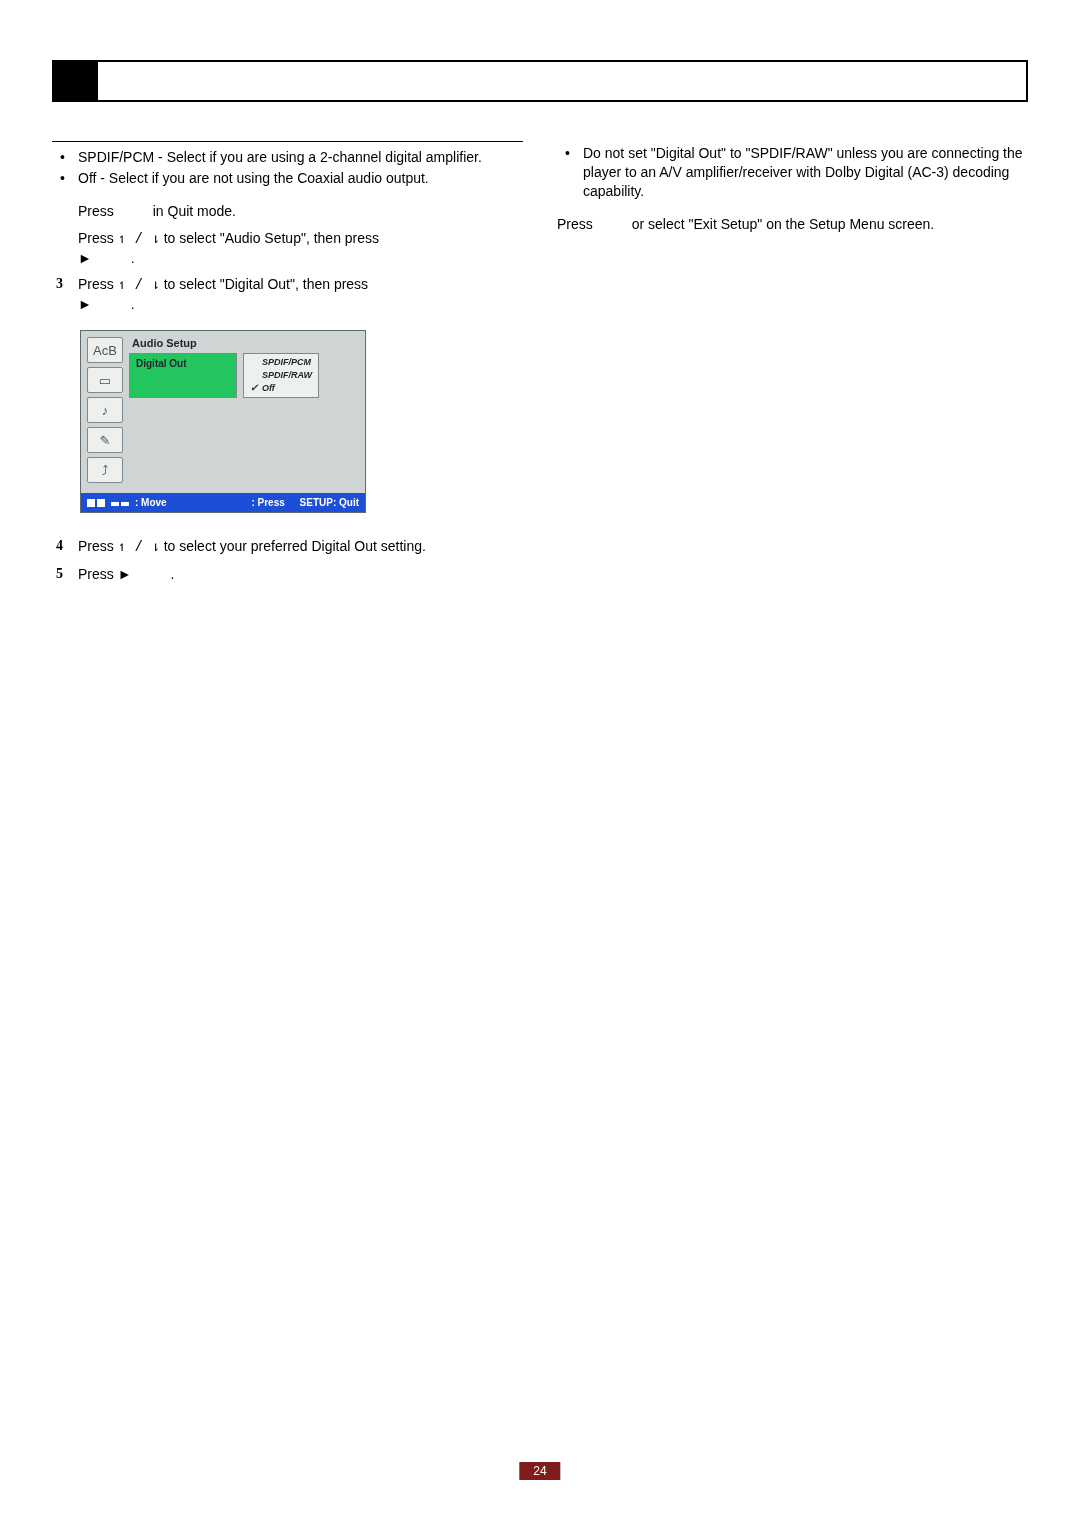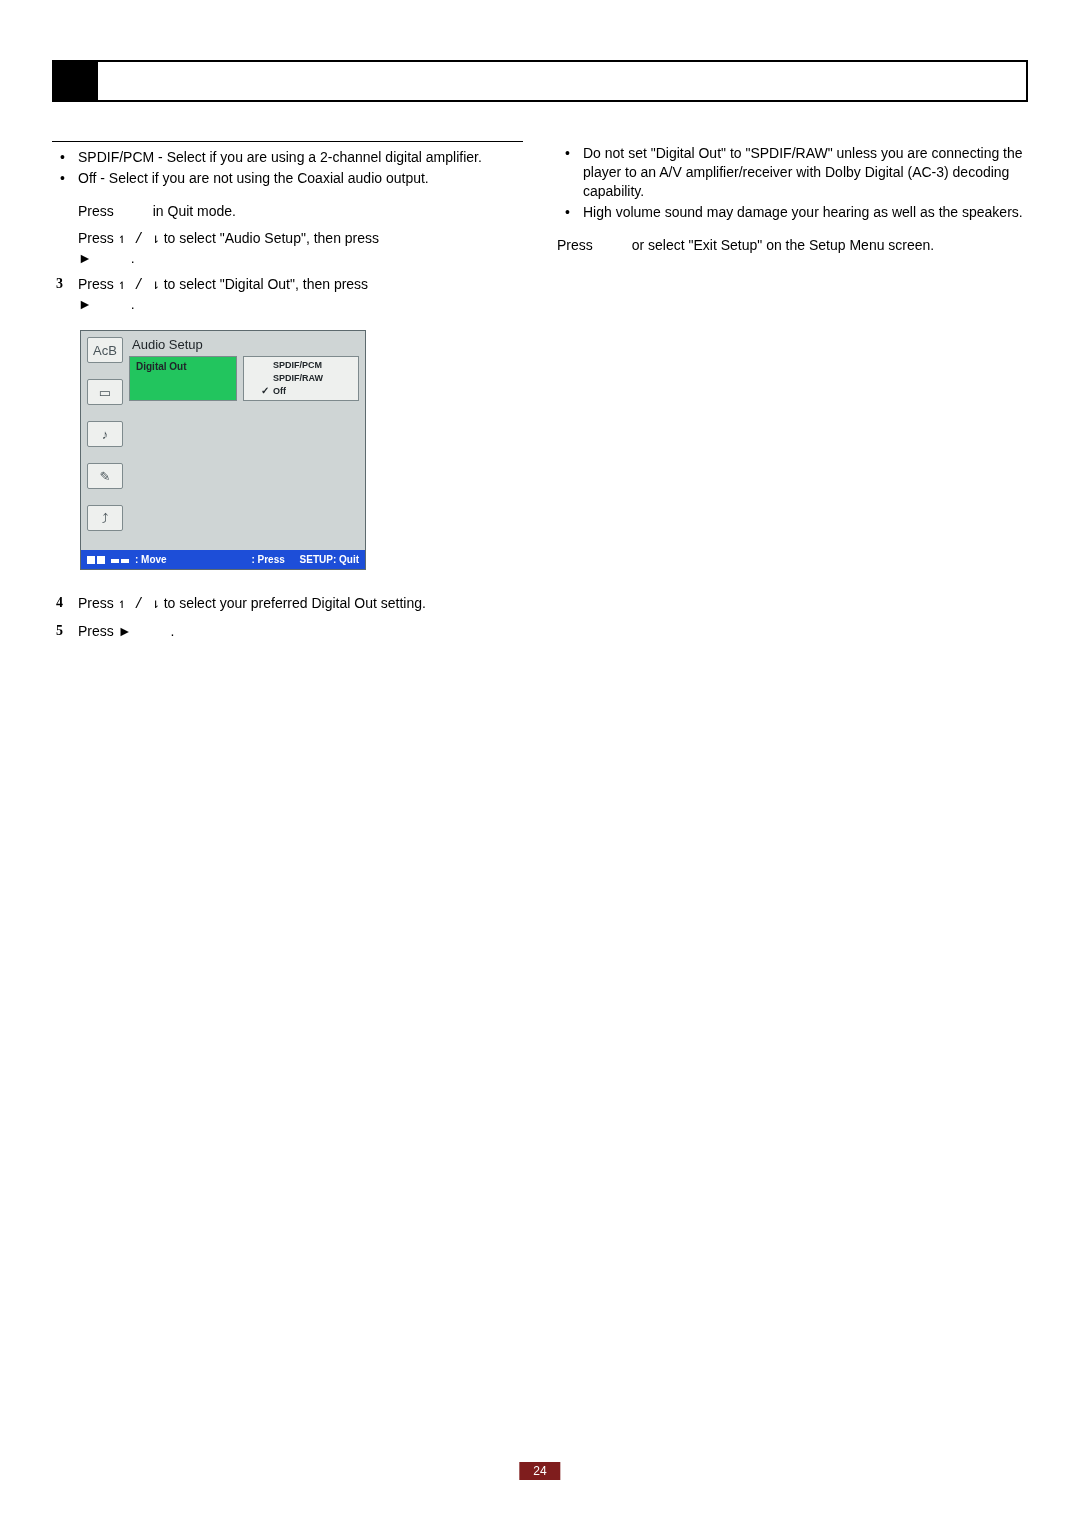--- a/index.html
+++ b/index.html
@@ -86,62 +86,63 @@
   .menu-body {
     background: #cfd5d5;
     display: flex;
     padding: 6px 6px 0 6px;
     gap: 6px;
   }
   .menu-iconcol {
     width: 36px;
     display: flex;
     flex-direction: column;
-    gap: 16px;
-    padding-bottom: 19px;
+    gap: 4px;
+    padding-bottom: 10px;
   }
   .menu-icon {
     width: 36px;
     height: 26px;
     background: #eef0ee;
     border: 1px solid #7e8a8d;
     border-radius: 2px;
     display: flex;
     align-items: center;
     justify-content: center;
     font-size: 13px;
     color: #4a555a;
   }
   .menu-right {
     flex: 1;
   }
   .menu-title {
-    font-size: 13px;
-    font-weight: normal;
+    font-size: 11px;
+    font-weight: bold;
     color: #20262a;
     padding: 0 0 4px 3px;
   }
   .menu-row {
     display: flex;
     gap: 6px;
   }
   .menu-setting {
     background: #22c55e;
     border: 1px solid #7e8a8d;
     font-size: 10px;
     font-weight: bold;
     color: #20262a;
     padding: 4px 6px;
     width: 108px;
   }
   .menu-options {
     background: #eef0ee;
     border: 1px solid #7e8a8d;
-    width: 116px;
-    padding: 2px 17px;
+    width: 76px;
+    padding: 2px 6px;
+    font-style: italic;
   }
   .menu-opt {
     font-size: 9px;
     font-weight: bold;
     color: #20262a;
     padding: 1px 0 1px 12px;
     position: relative;
     line-height: 1.2;
   }
   .menu-opt.checked::before {
@@ -294,21 +295,20 @@
           <span>.</span>
         </span>
       </li>
     </ul>
   </div>
 
   <div class="col">
     <div style="height:12px"></div>
     <ul class="bullets right-block">
       <li>Do not set "Digital Out" to "SPDIF/RAW" unless you are connecting the player to an A/V amplifier/receiver with Dolby Digital (AC-3) decoding capability.</li>
-      <li>High volume sound may damage your hearing as well as the speakers.</li>
     </ul>
 
 
     <p class="para right-block">
       <span>Press </span>
       <span>&nbsp;&nbsp;&nbsp;&nbsp;&nbsp;&nbsp;&nbsp;&nbsp;</span>
       <span> or select "Exit Setup" on the Setup Menu screen.</span>
     </p>
   </div>
 </div>

